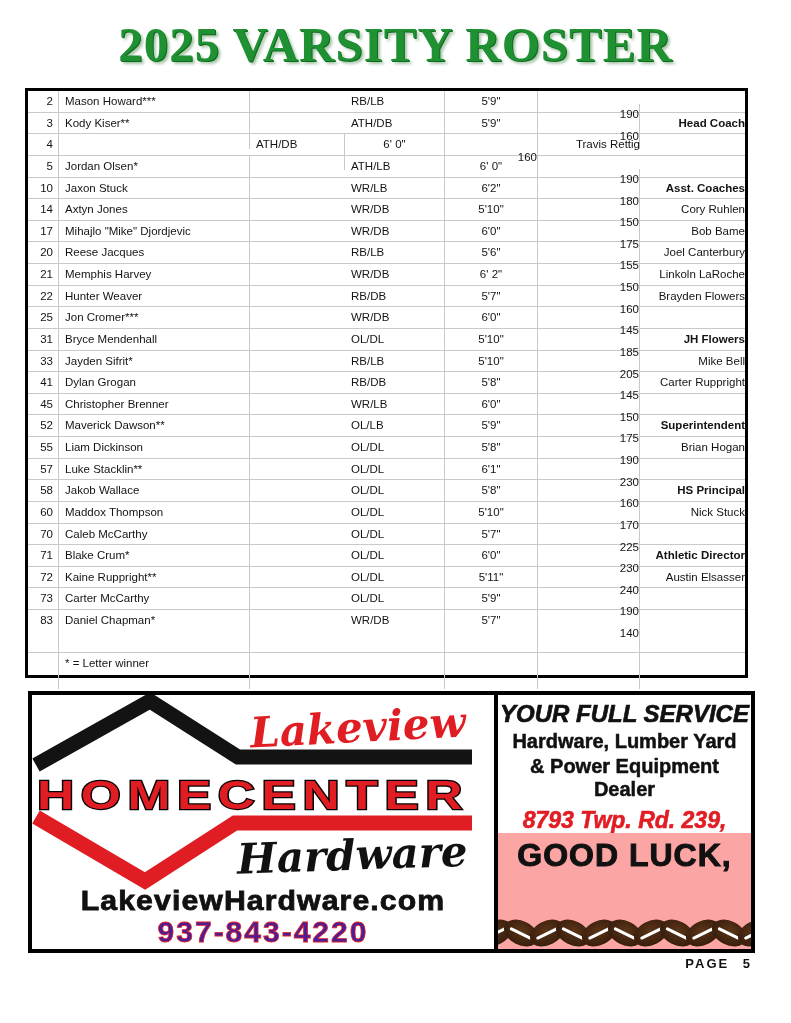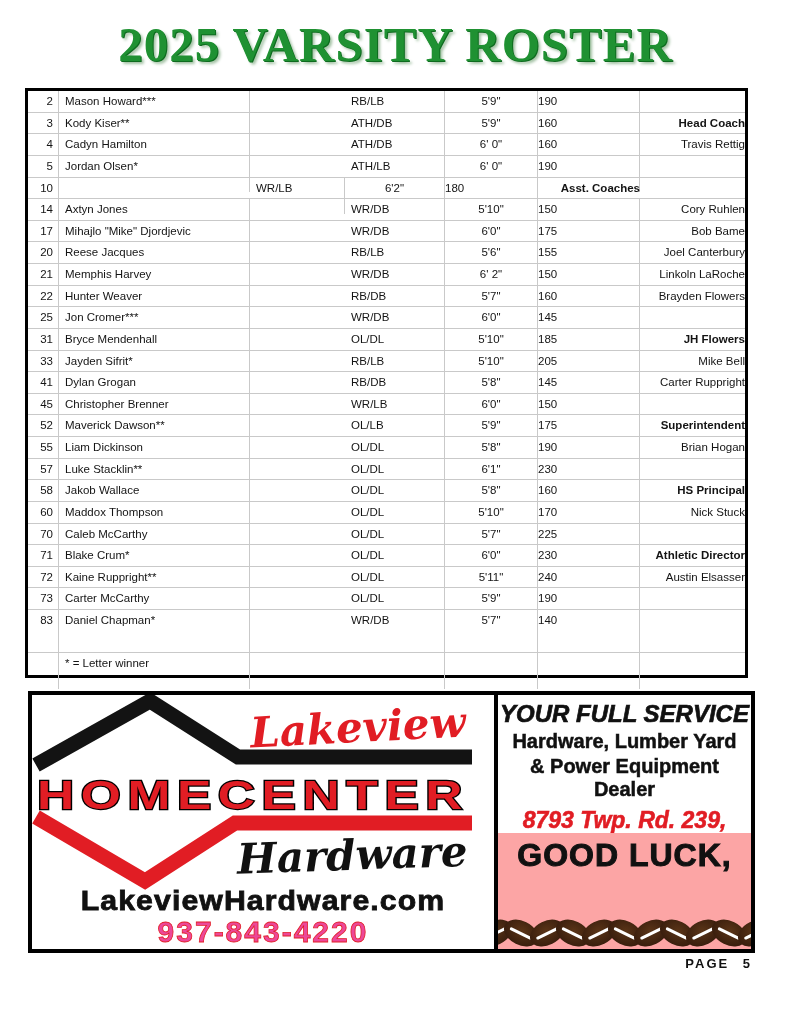--- a/index.html
+++ b/index.html
@@ -21,21 +21,21 @@
            height:21.63px; border-bottom:1px solid #c9c9c9; }
   .t-row:last-child { border-bottom:none; }
   .c { font-size:11.5px; color:#141414; line-height:20.6px; white-space:nowrap;
        overflow:hidden; border-right:1px solid #c9c9c9; }
   .c:last-child { border-right:none; }
   .c.num   { text-align:right; padding-right:5px; }
   .c.name  { text-align:left;  padding-left:6px; }
   .c.grade { text-align:right; padding-right:22px;margin-top:36px; }
   .c.pos   { text-align:left;  padding-left:6px; }
   .c.ht    { text-align:center; }
-  .c.wt    { text-align:left; }
+  .c.wt    { text-align:right;margin-top:13px; }
   .c.staff { text-align:right;  padding-left:6px; }
   .c.bold  { font-weight:bold; }
 
   
   .ad { position:absolute; left:28px; top:691px; width:727px; height:262px;
         border:4px solid #000; background:#fff; display:flex; }
   .ad-left { position:relative; width:466px; border-right:4px solid #000; }
   .logo-shapes { position:absolute; left:0; top:0; width:462px; height:254px; }
   .script { font-family:"DejaVu Serif", serif; font-style:italic; font-weight:bold; }
   .brand-lakeview { position:absolute; left:218px; top:8px; width:215px; text-align:center;
@@ -44,21 +44,21 @@
                 color:#e11d24; letter-spacing:5px; white-space:nowrap;
                 transform:scaleX(1.32) scaleY(1.05); transform-origin:left top;
                 -webkit-text-stroke:2.2px #000; paint-order:stroke fill; }
   .brand-hardware { position:absolute; left:205px; top:136px; width:215px; text-align:center;
                     font-size:42px; color:#111; transform:rotate(-2deg); }
   .website { position:absolute; left:0; top:190px; width:462px; text-align:center;
              font-size:28px; font-weight:bold; color:#111; letter-spacing:1px;
              transform:scaleX(1.08); transform-origin:center top;
              -webkit-text-stroke:0.8px #111; }
   .phone { position:absolute; left:0; top:220px; width:462px; text-align:center;
-           font-size:30px; font-weight:bold; color:#ec4899; letter-spacing:2px;
+           font-size:30px; font-weight:bold; color:#4c1d95; letter-spacing:2px;
            -webkit-text-stroke:0.8px #e11d24; }
   .ad-right { position:relative; flex:1; text-align:center; padding-top:5px; }
   .svc1 { font-size:24px; font-weight:bold; color:#111; letter-spacing:0;
           -webkit-text-stroke:0.7px #111; transform:scaleY(1.02);font-style:italic; }
   .svc2 { font-size:20px; font-weight:bold; color:#111; margin-top:2px;
           -webkit-text-stroke:0.5px #111; }
   .addr { font-size:23px; font-weight:bold; font-style:italic; color:#e11d24;
           margin-top:2px; -webkit-text-stroke:0.6px #e11d24; }
   .addr.first { margin-top:6px; }
   .banner { position:absolute; left:0; right:0; top:138px; bottom:0;
@@ -105,40 +105,40 @@
           <div class="c name">Kody Kiser**</div>
           <div class="c grade">11</div>
           <div class="c pos">ATH/DB</div>
           <div class="c ht">5'9"</div>
           <div class="c wt">160</div>
           <div class="c staff bold">Head Coach</div>
         </div>
       
         <div class="t-row">
           <div class="c num">4</div>
-          <div class="c name">Cadyn Hamilton</div>
           <div class="c grade">10</div>
           <div class="c pos">ATH/DB</div>
           <div class="c ht">6' 0"</div>
           <div class="c wt">160</div>
           <div class="c staff">Travis Rettig</div>
         </div>
       
         <div class="t-row">
           <div class="c num">5</div>
           <div class="c name">Jordan Olsen*</div>
           <div class="c grade">12</div>
           <div class="c pos">ATH/LB</div>
           <div class="c ht">6' 0"</div>
           <div class="c wt">190</div>
           <div class="c staff"></div>
         </div>
       
         <div class="t-row">
           <div class="c num">10</div>
+          <div class="c name">Jaxon Stuck</div>
           <div class="c grade">10</div>
           <div class="c pos">WR/LB</div>
           <div class="c ht">6'2"</div>
           <div class="c wt">180</div>
           <div class="c staff bold">Asst. Coaches</div>
         </div>
       
         <div class="t-row">
           <div class="c num">14</div>
           <div class="c name">Axtyn Jones</div>

